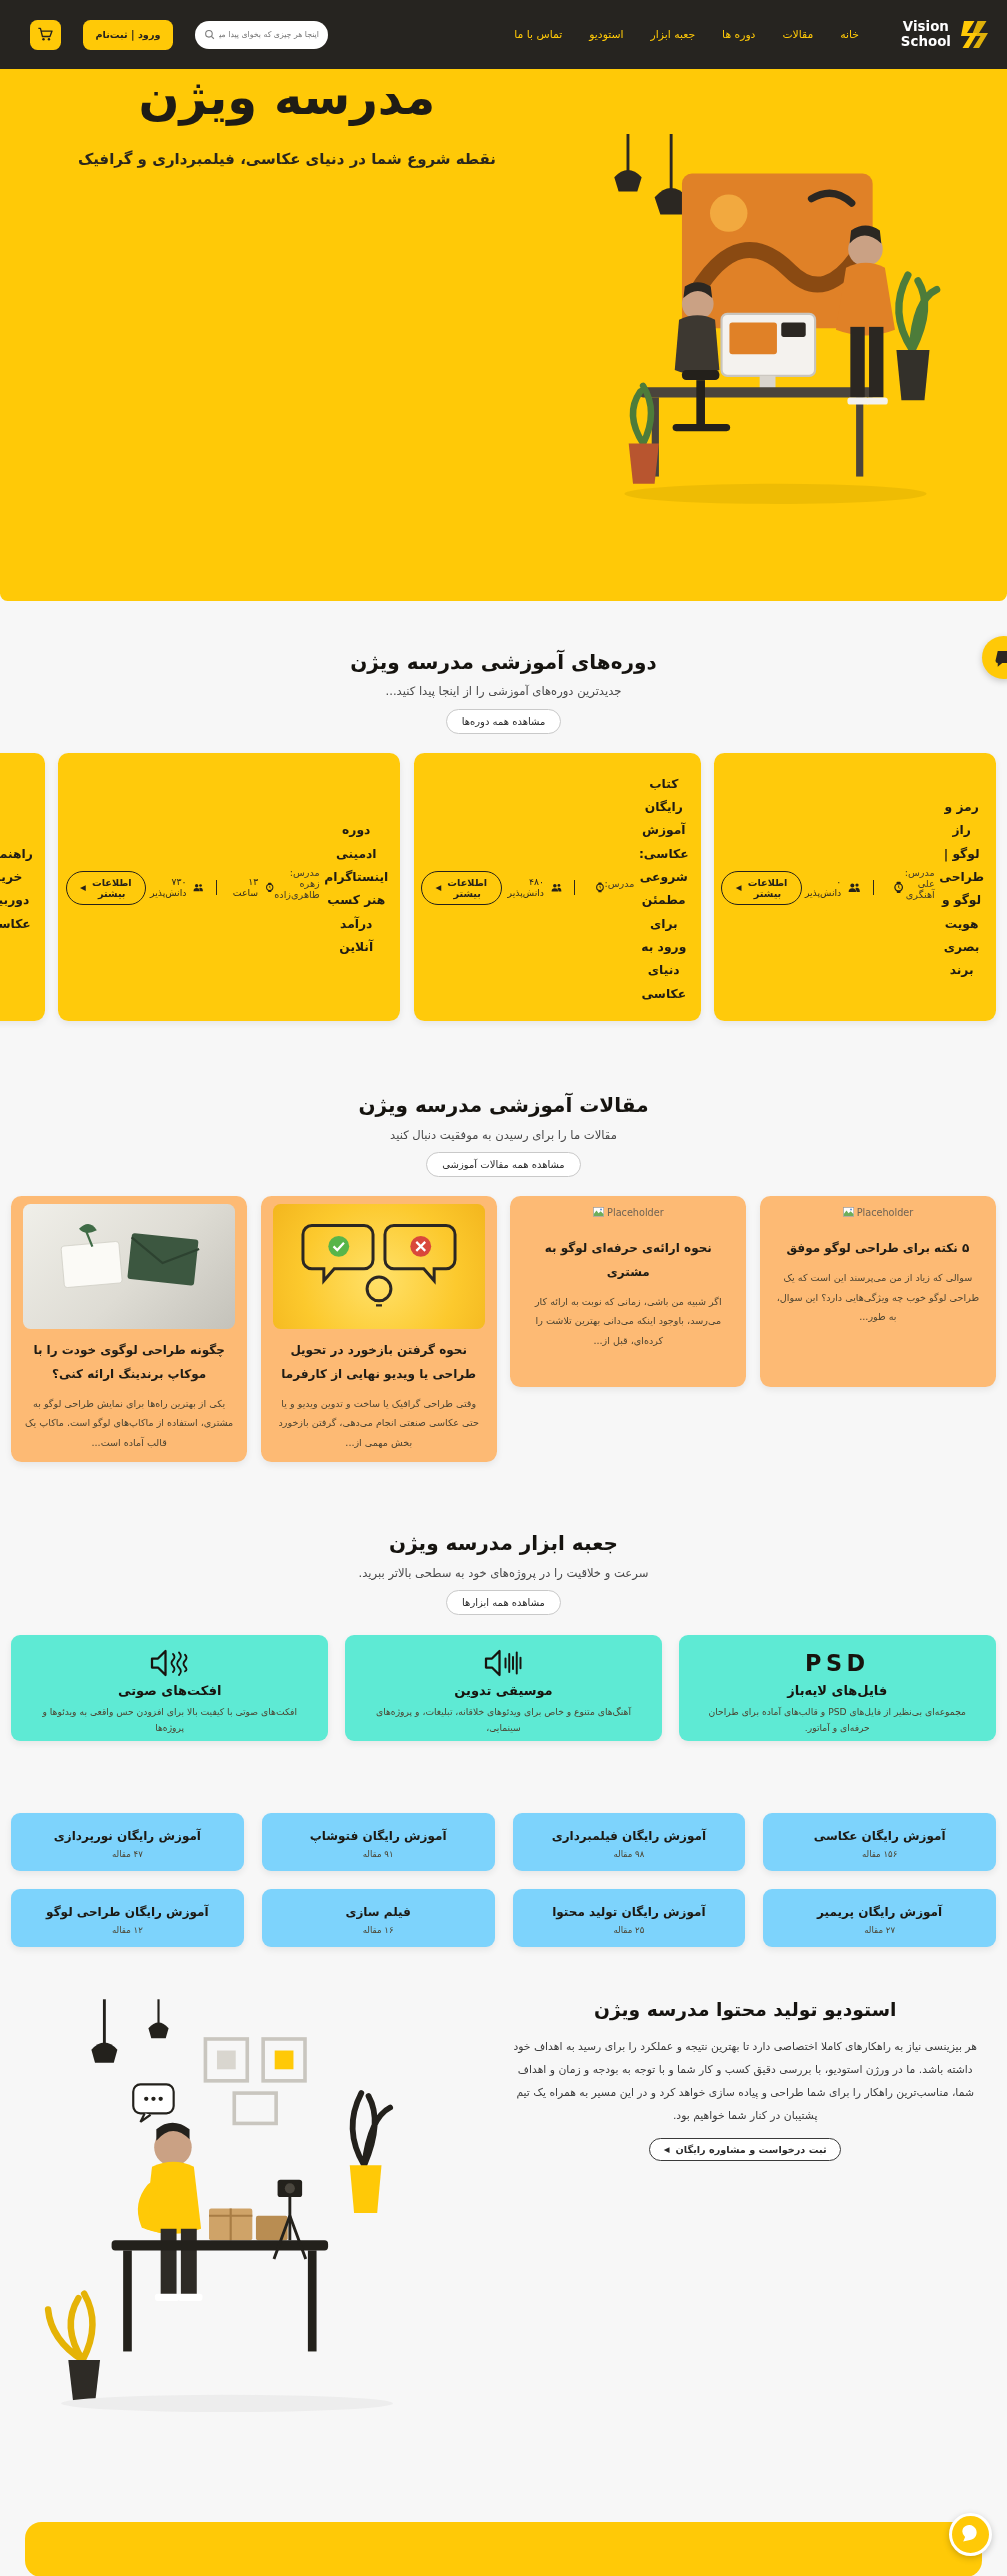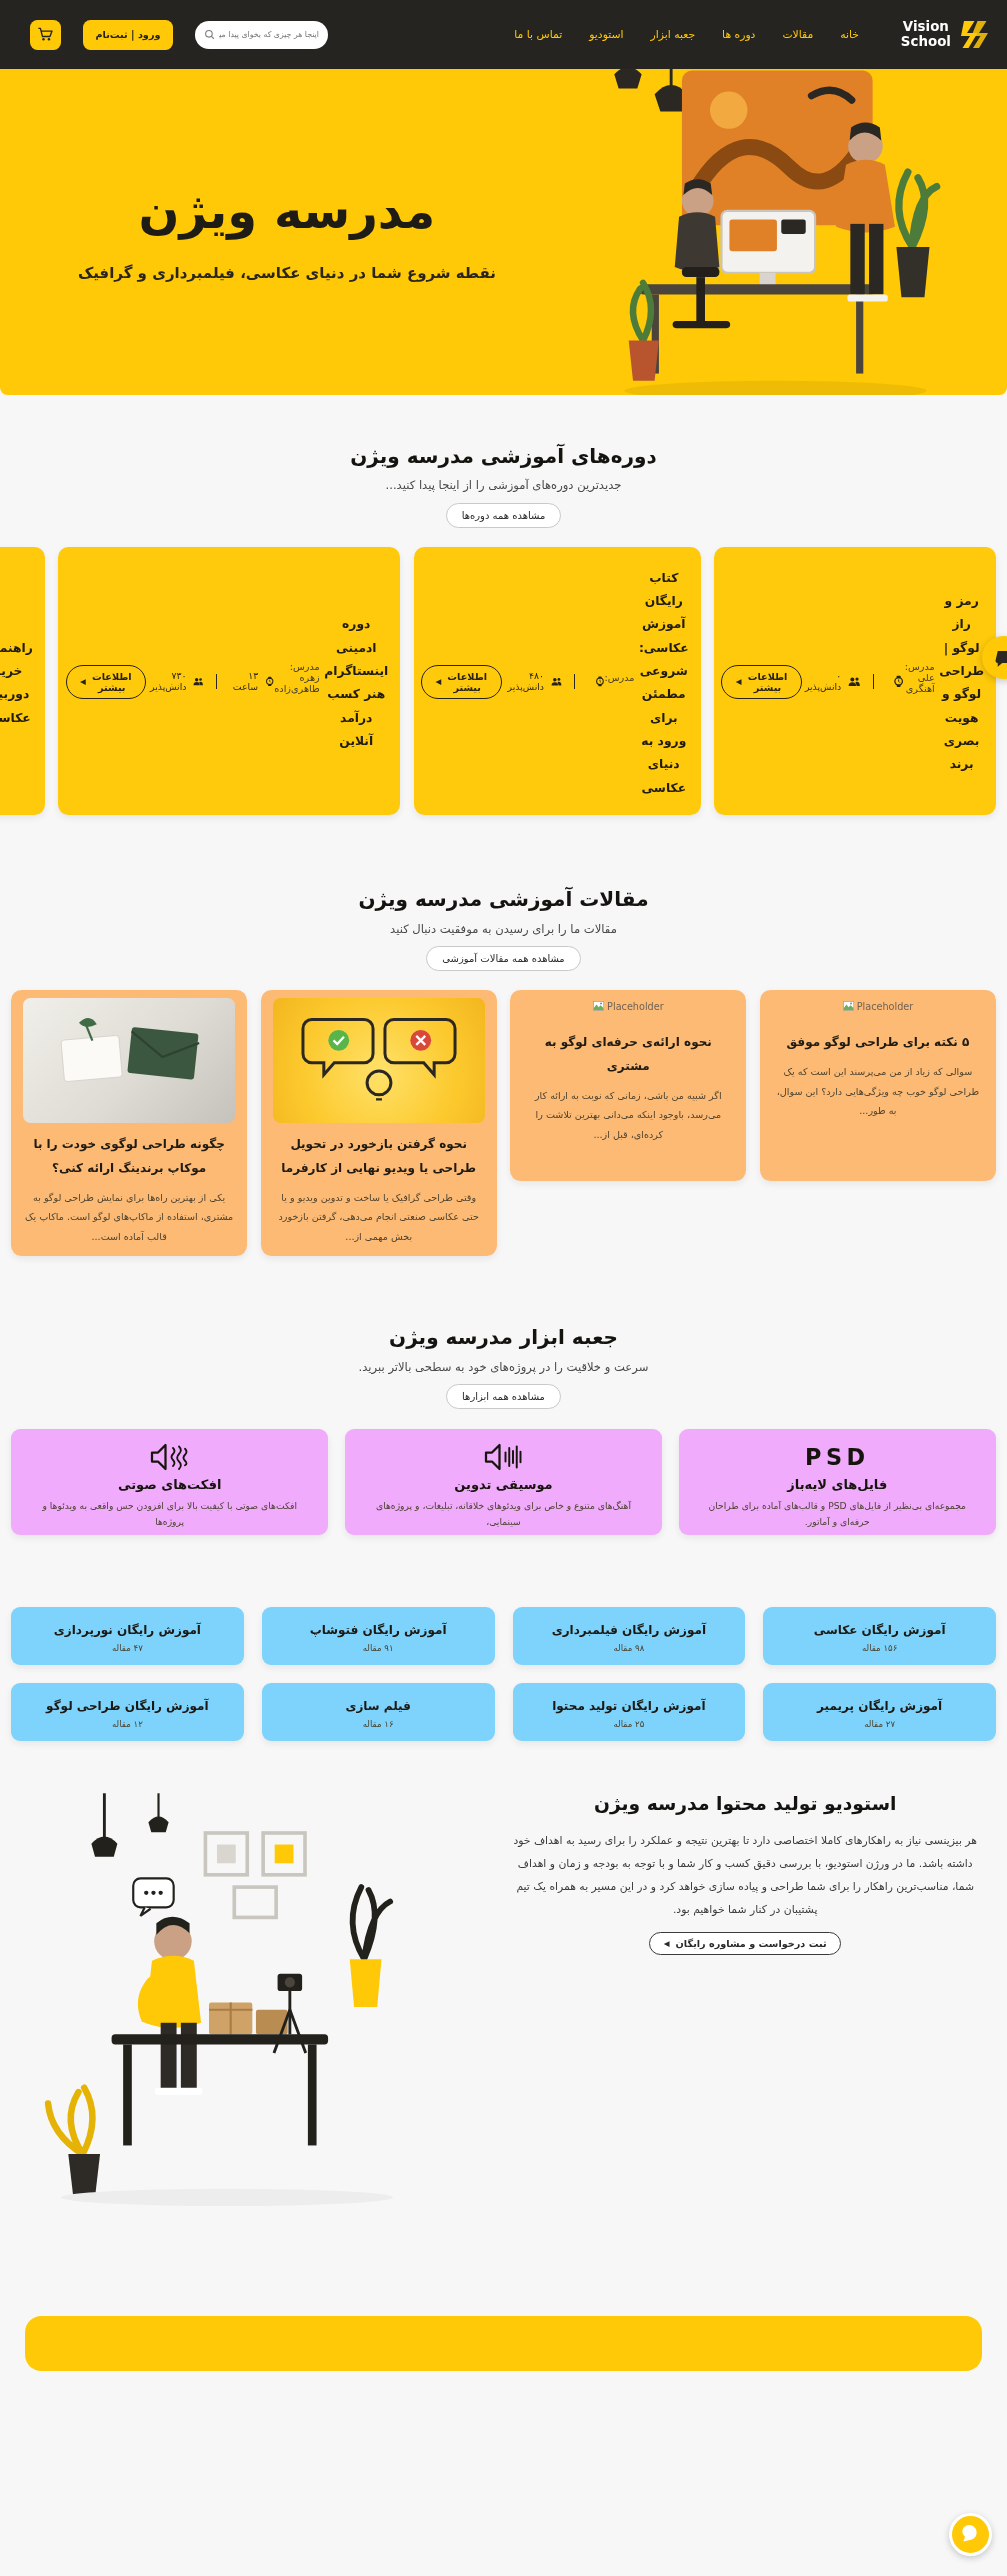--- a/index.html
+++ b/index.html
@@ -37,21 +37,21 @@
     background:#ffc907; border:none; border-radius:7.5px; height:30px;
     padding:0 12px; font-family:"DejaVu Sans", sans-serif;
     font-size:9.7px; font-weight:bold; color:#26231d; cursor:pointer; white-space:nowrap;
   }
   .cart-btn {
     background:#ffc907; border:none; border-radius:7.5px; width:31px; height:30px;
     display:flex; align-items:center; justify-content:center; cursor:pointer;
   }
   
   .hero {
-    height:326px; background:#ffc907; display:flex; align-items:center;
+    height:532px; background:#ffc907; display:flex; 
     border-radius:0 0 7.5px 7.5px; overflow:hidden;
   }
   .hero-illu { width:46%; height:100%; display:flex; align-items:center; justify-content:center; }
   .hero-text { width:54%; text-align:center; padding-left:30px; }
   .hero-title { font-size:48px; font-weight:bold; color:#1f1c15; letter-spacing:-0.7px; }
   .hero-sub { margin-top:25px; font-size:15px; font-weight:bold; color:#2a261d; }
   
   .sec-head { text-align:center; }
   .sec-title { font-size:20px; font-weight:bold; color:#15130f; }
   .sec-sub { margin-top:10.4px; font-size:11.6px; color:#4a4a4a; }
@@ -97,21 +97,21 @@
   .article-card.short { height:191px; }
   .article-img { width:100%; height:125px; border-radius:7.5px; margin-bottom:10.4px; overflow:hidden; }
   .img-a2 { background:radial-gradient(circle at 50% 60%, #ffe169 0%, #fcc92d 60%, #f3b61e 100%); display:flex; align-items:center; justify-content:center; }
   .img-a3 { background:linear-gradient(135deg,#f0efe9 0%,#dedcd4 55%,#c4c2ba 100%); display:flex; align-items:center; justify-content:center; }
   .ph-line { display:flex; align-items:center; justify-content:center; gap:3px; font-size:9.7px; color:#6f6354; margin:3px 0 19.4px; }
   .article-title { font-size:12px; font-weight:bold; color:#201c14; line-height:1.95; }
   .article-excerpt { margin-top:7.5px; font-size:9.6px; color:#4b4330; line-height:2.05; }
   
   .cards3 { display:flex; gap:16.4px; margin-top:19.4px; }
   .tool-card {
-    flex:1; background:#f0abfc; border-radius:9px; padding:12px 19.4px 13.4px;
+    flex:1; background:#5eead4; border-radius:9px; padding:12px 19.4px 13.4px;
     text-align:center; height:106px; box-shadow:0 3px 7.5px rgba(0,0,0,.07);
   }
   .tool-icon { height:33px; display:flex; align-items:center; justify-content:center; }
   .tool-psd { font-size:22.4px; font-weight:bold; letter-spacing:4.5px; color:#17140e; }
   .tool-title { font-size:13px; font-weight:bold; color:#17140e; margin-top:3px; }
   .tool-desc { font-size:9.2px; color:#4b4330; margin-top:6px; line-height:1.8; }
   
   .tut-grid { display:grid; grid-template-columns:repeat(4,1fr); gap:18px; margin-top:22.4px; }
   .tut-btn {
     background:#7dd3fc; border:none; border-radius:9px; height:58px;

